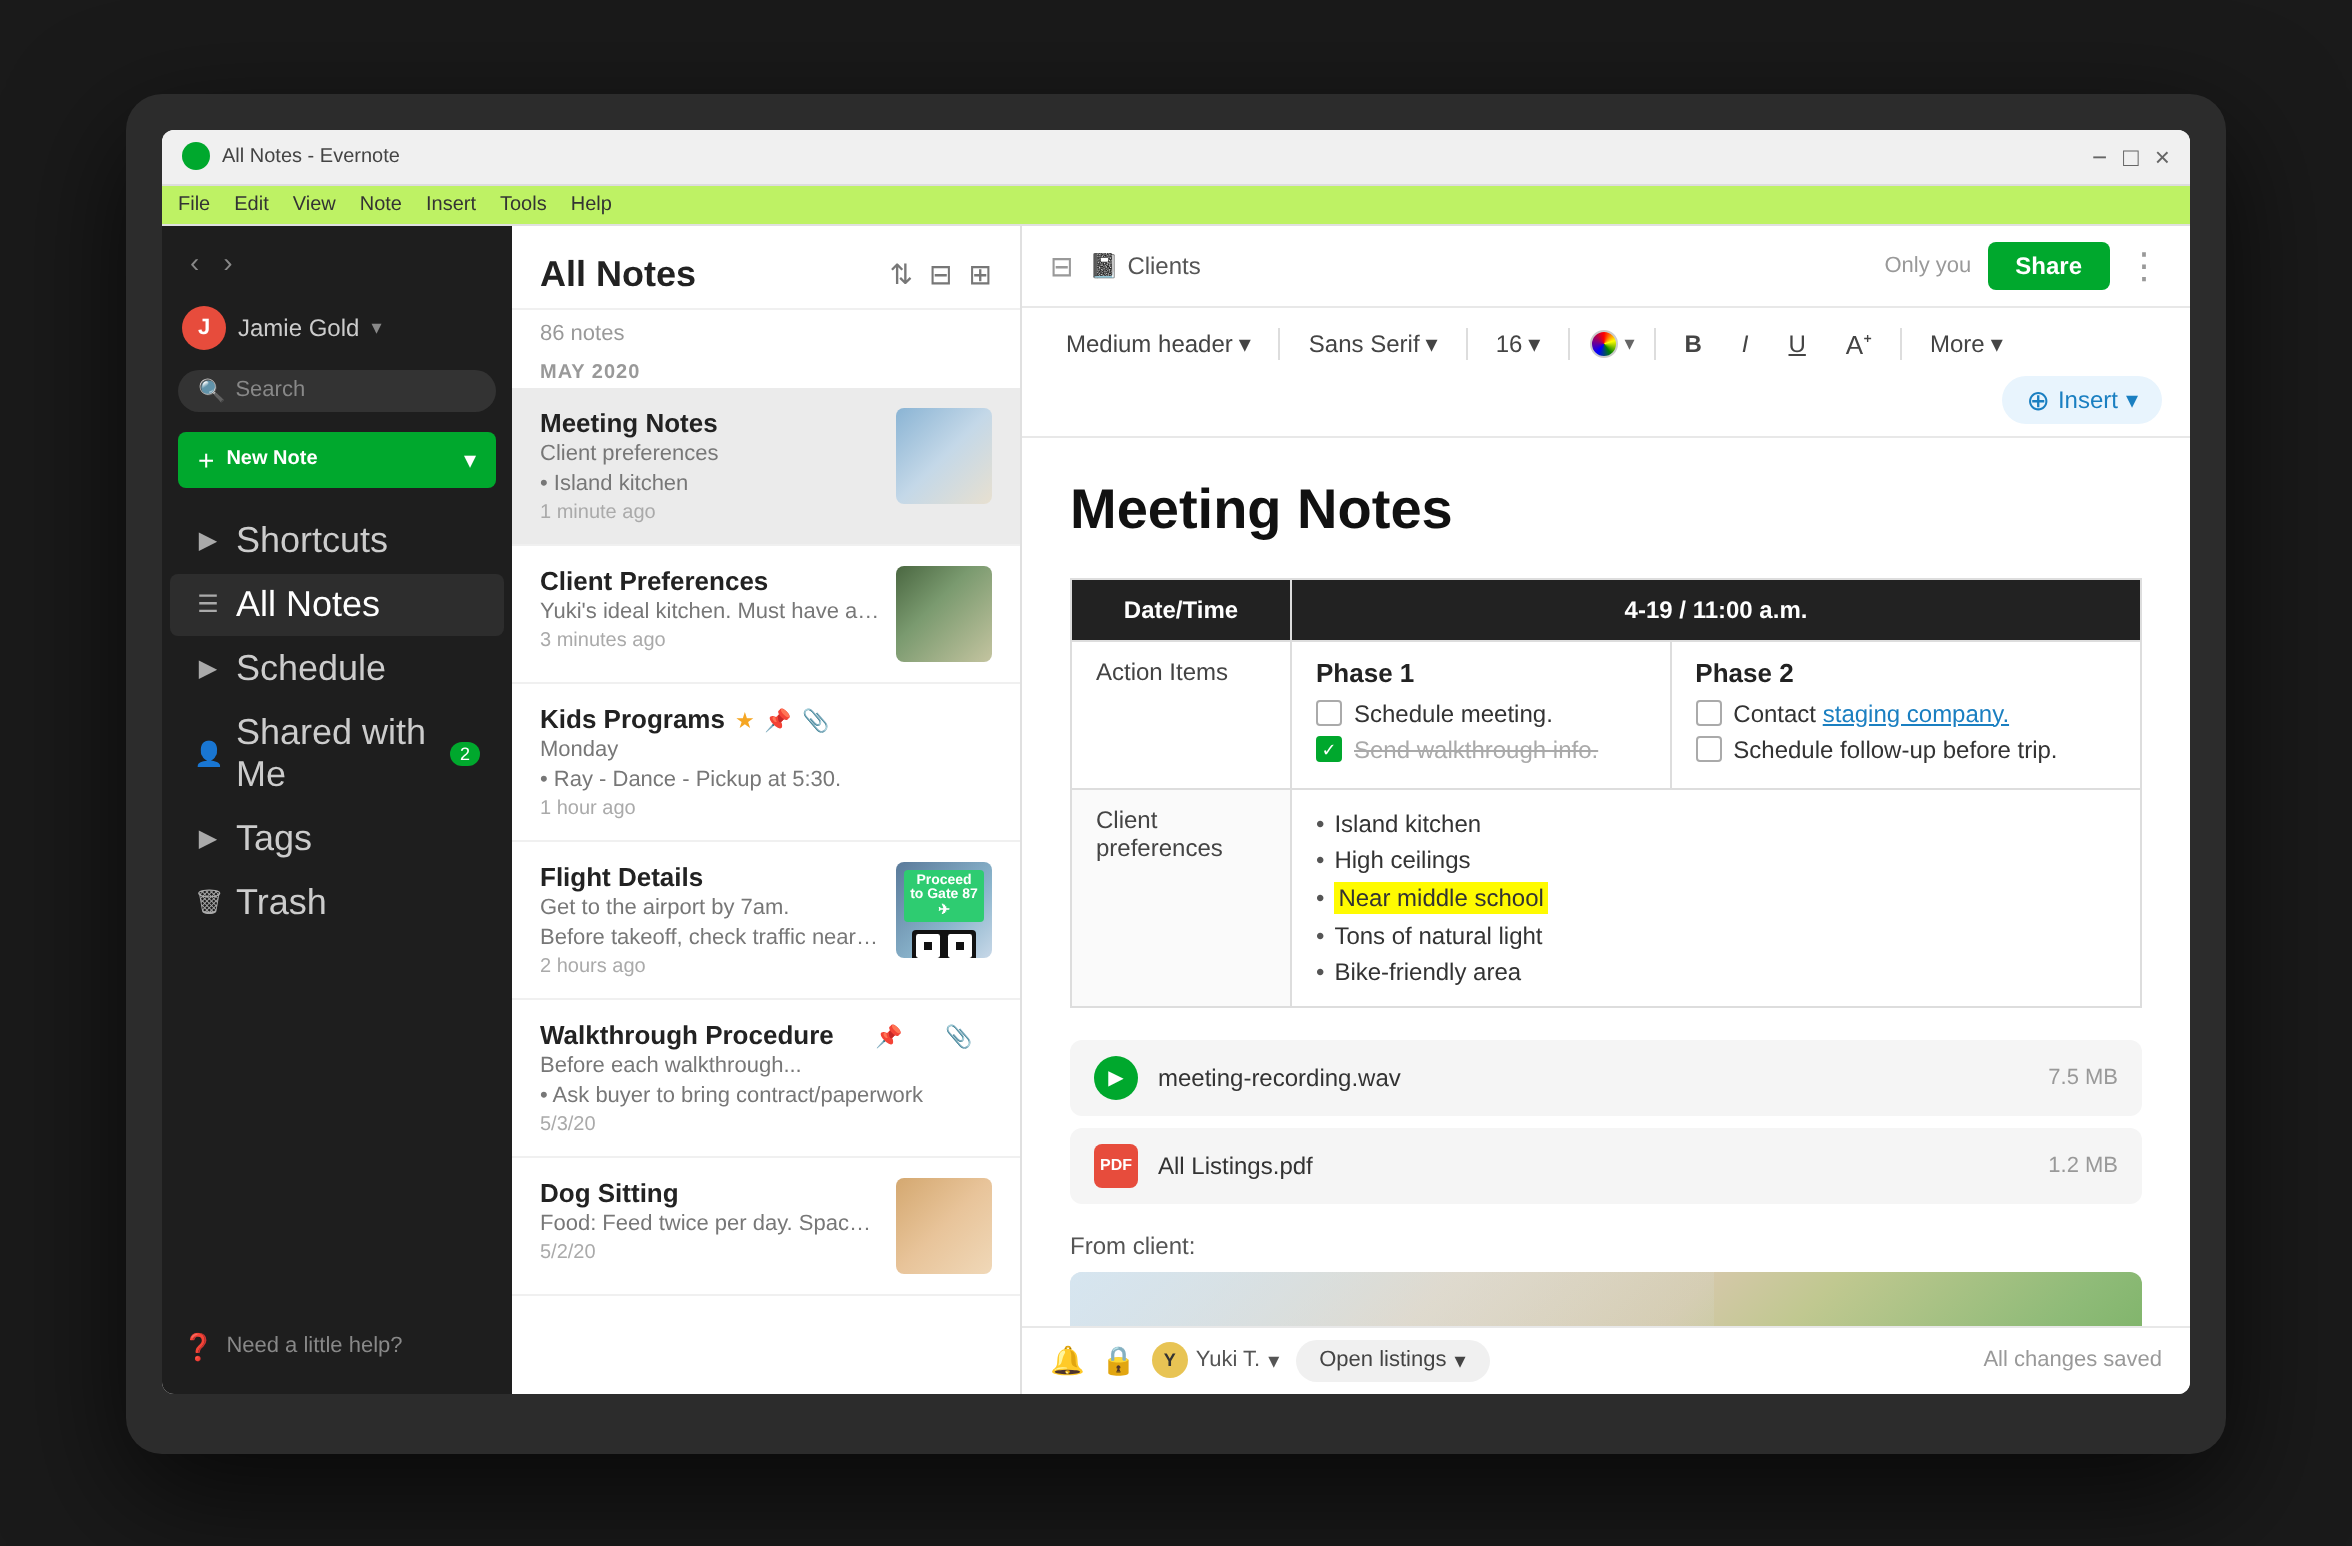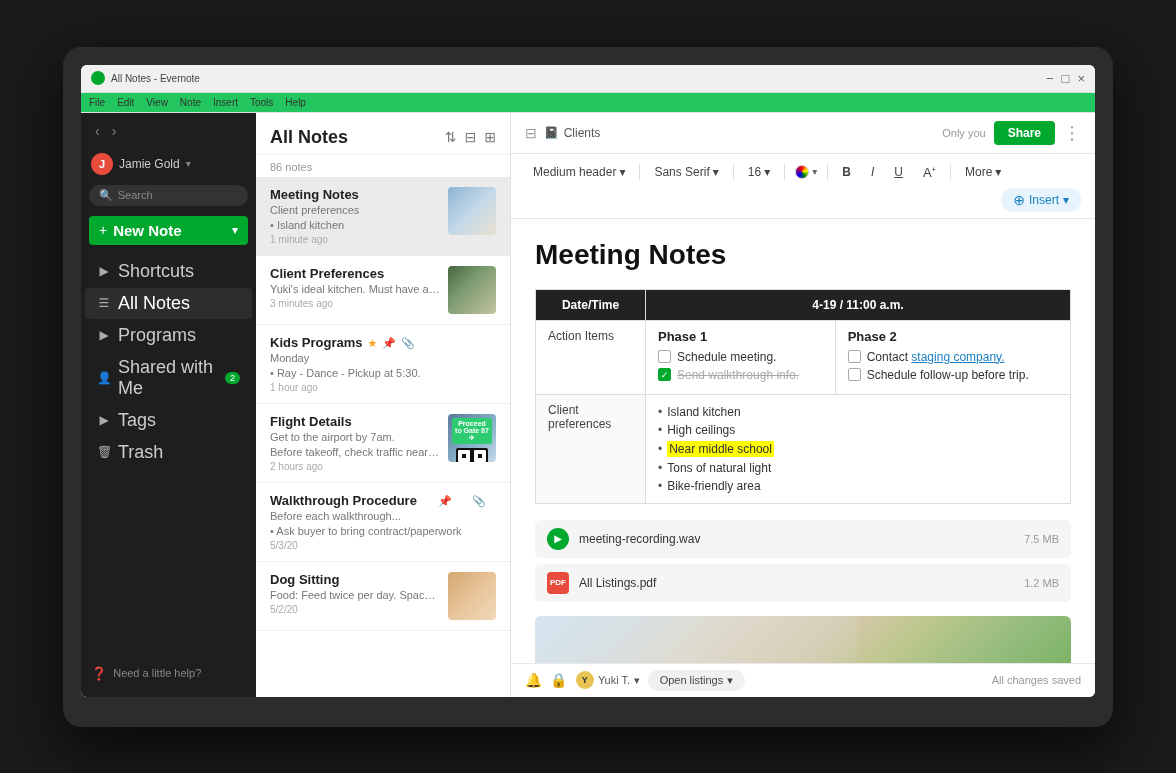--- a/index.html
+++ b/index.html
@@ -57,21 +57,21 @@
       display: flex;
       gap: 8px;
     }
     .title-bar-controls span {
       font-size: 13px;
       color: #666;
       cursor: pointer;
     }
     
     .menu-bar {
-      background: #22c55e;
+      background: #bef264;
       height: 20px;
       display: flex;
       align-items: center;
       padding: 0 8px;
       border-bottom: 1px solid #e0e0e0;
       flex-shrink: 0;
       gap: 12px;
     }
     .menu-bar span {
       font-size: 10px;
@@ -151,21 +151,21 @@
       background: #00a82d;
       border-radius: 4px;
       display: flex;
       align-items: center;
       padding: 6px 10px;
       gap: 6px;
       cursor: pointer;
     }
     .new-note-label {
       color: white;
-      font-size: 15px;
+      font-size: 10px;
       font-weight: 600;
       flex: 1;
     }
     .new-note-chevron {
       color: white;
       font-size: 12px;
     }
     .sidebar-section {
       padding: 4px 0;
     }
@@ -668,21 +668,21 @@
           <div class="sidebar-item">
             <span class="sidebar-item-icon">▶</span>
             <span class="sidebar-item-label">Shortcuts</span>
           </div>
           <div class="sidebar-item active">
             <span class="sidebar-item-icon">☰</span>
             <span class="sidebar-item-label active">All Notes</span>
           </div>
           <div class="sidebar-item">
             <span class="sidebar-item-icon">▶</span>
-            <span class="sidebar-item-label">Programs</span>
+            <span class="sidebar-item-label">Schedule</span>
           </div>
           <div class="sidebar-item">
             <span class="sidebar-item-icon">👤</span>
             <span class="sidebar-item-label">Shared with Me</span>
             <span class="badge">2</span>
           </div>
           <div class="sidebar-item">
             <span class="sidebar-item-icon">▶</span>
             <span class="sidebar-item-label">Tags</span>
           </div>
@@ -702,20 +702,21 @@
       <div class="notes-list">
         <div class="notes-header">
           <span class="notes-title">All Notes</span>
           <div class="notes-toolbar">
             <span class="toolbar-icon">⇅</span>
             <span class="toolbar-icon">⊟</span>
             <span class="toolbar-icon">⊞</span>
           </div>
         </div>
         <div class="notes-count">86 notes</div>
+        <div class="notes-section-label">MAY 2020</div>
         <div class="notes-scroll">
 
           <div class="note-item active">
             <div class="note-content">
               <div class="note-title">Meeting Notes</div>
               <div class="note-preview">Client preferences</div>
               <div class="note-preview">• Island kitchen</div>
               <div class="note-meta">1 minute ago</div>
             </div>
             <div class="note-thumb thumb-kitchen"></div>
@@ -912,20 +913,21 @@
               <span class="attach-name">meeting-recording.wav</span>
               <span class="attach-size">7.5 MB</span>
             </div>
             <div class="attachment-row">
               <div class="attach-pdf">PDF</div>
               <span class="attach-name">All Listings.pdf</span>
               <span class="attach-size">1.2 MB</span>
             </div>
           </div>
 
+          <div class="from-client">From client:</div>
           <div class="client-image">
 
             <div style="position:absolute;top:0;left:0;width:60%;height:80%;background:linear-gradient(135deg,rgba(220,235,245,0.7),transparent);"></div>
           </div>
         </div>
 
         <div class="editor-footer">
           <span class="footer-icon">🔔</span>
           <span class="footer-icon">🔒</span>
           <div class="footer-user">

